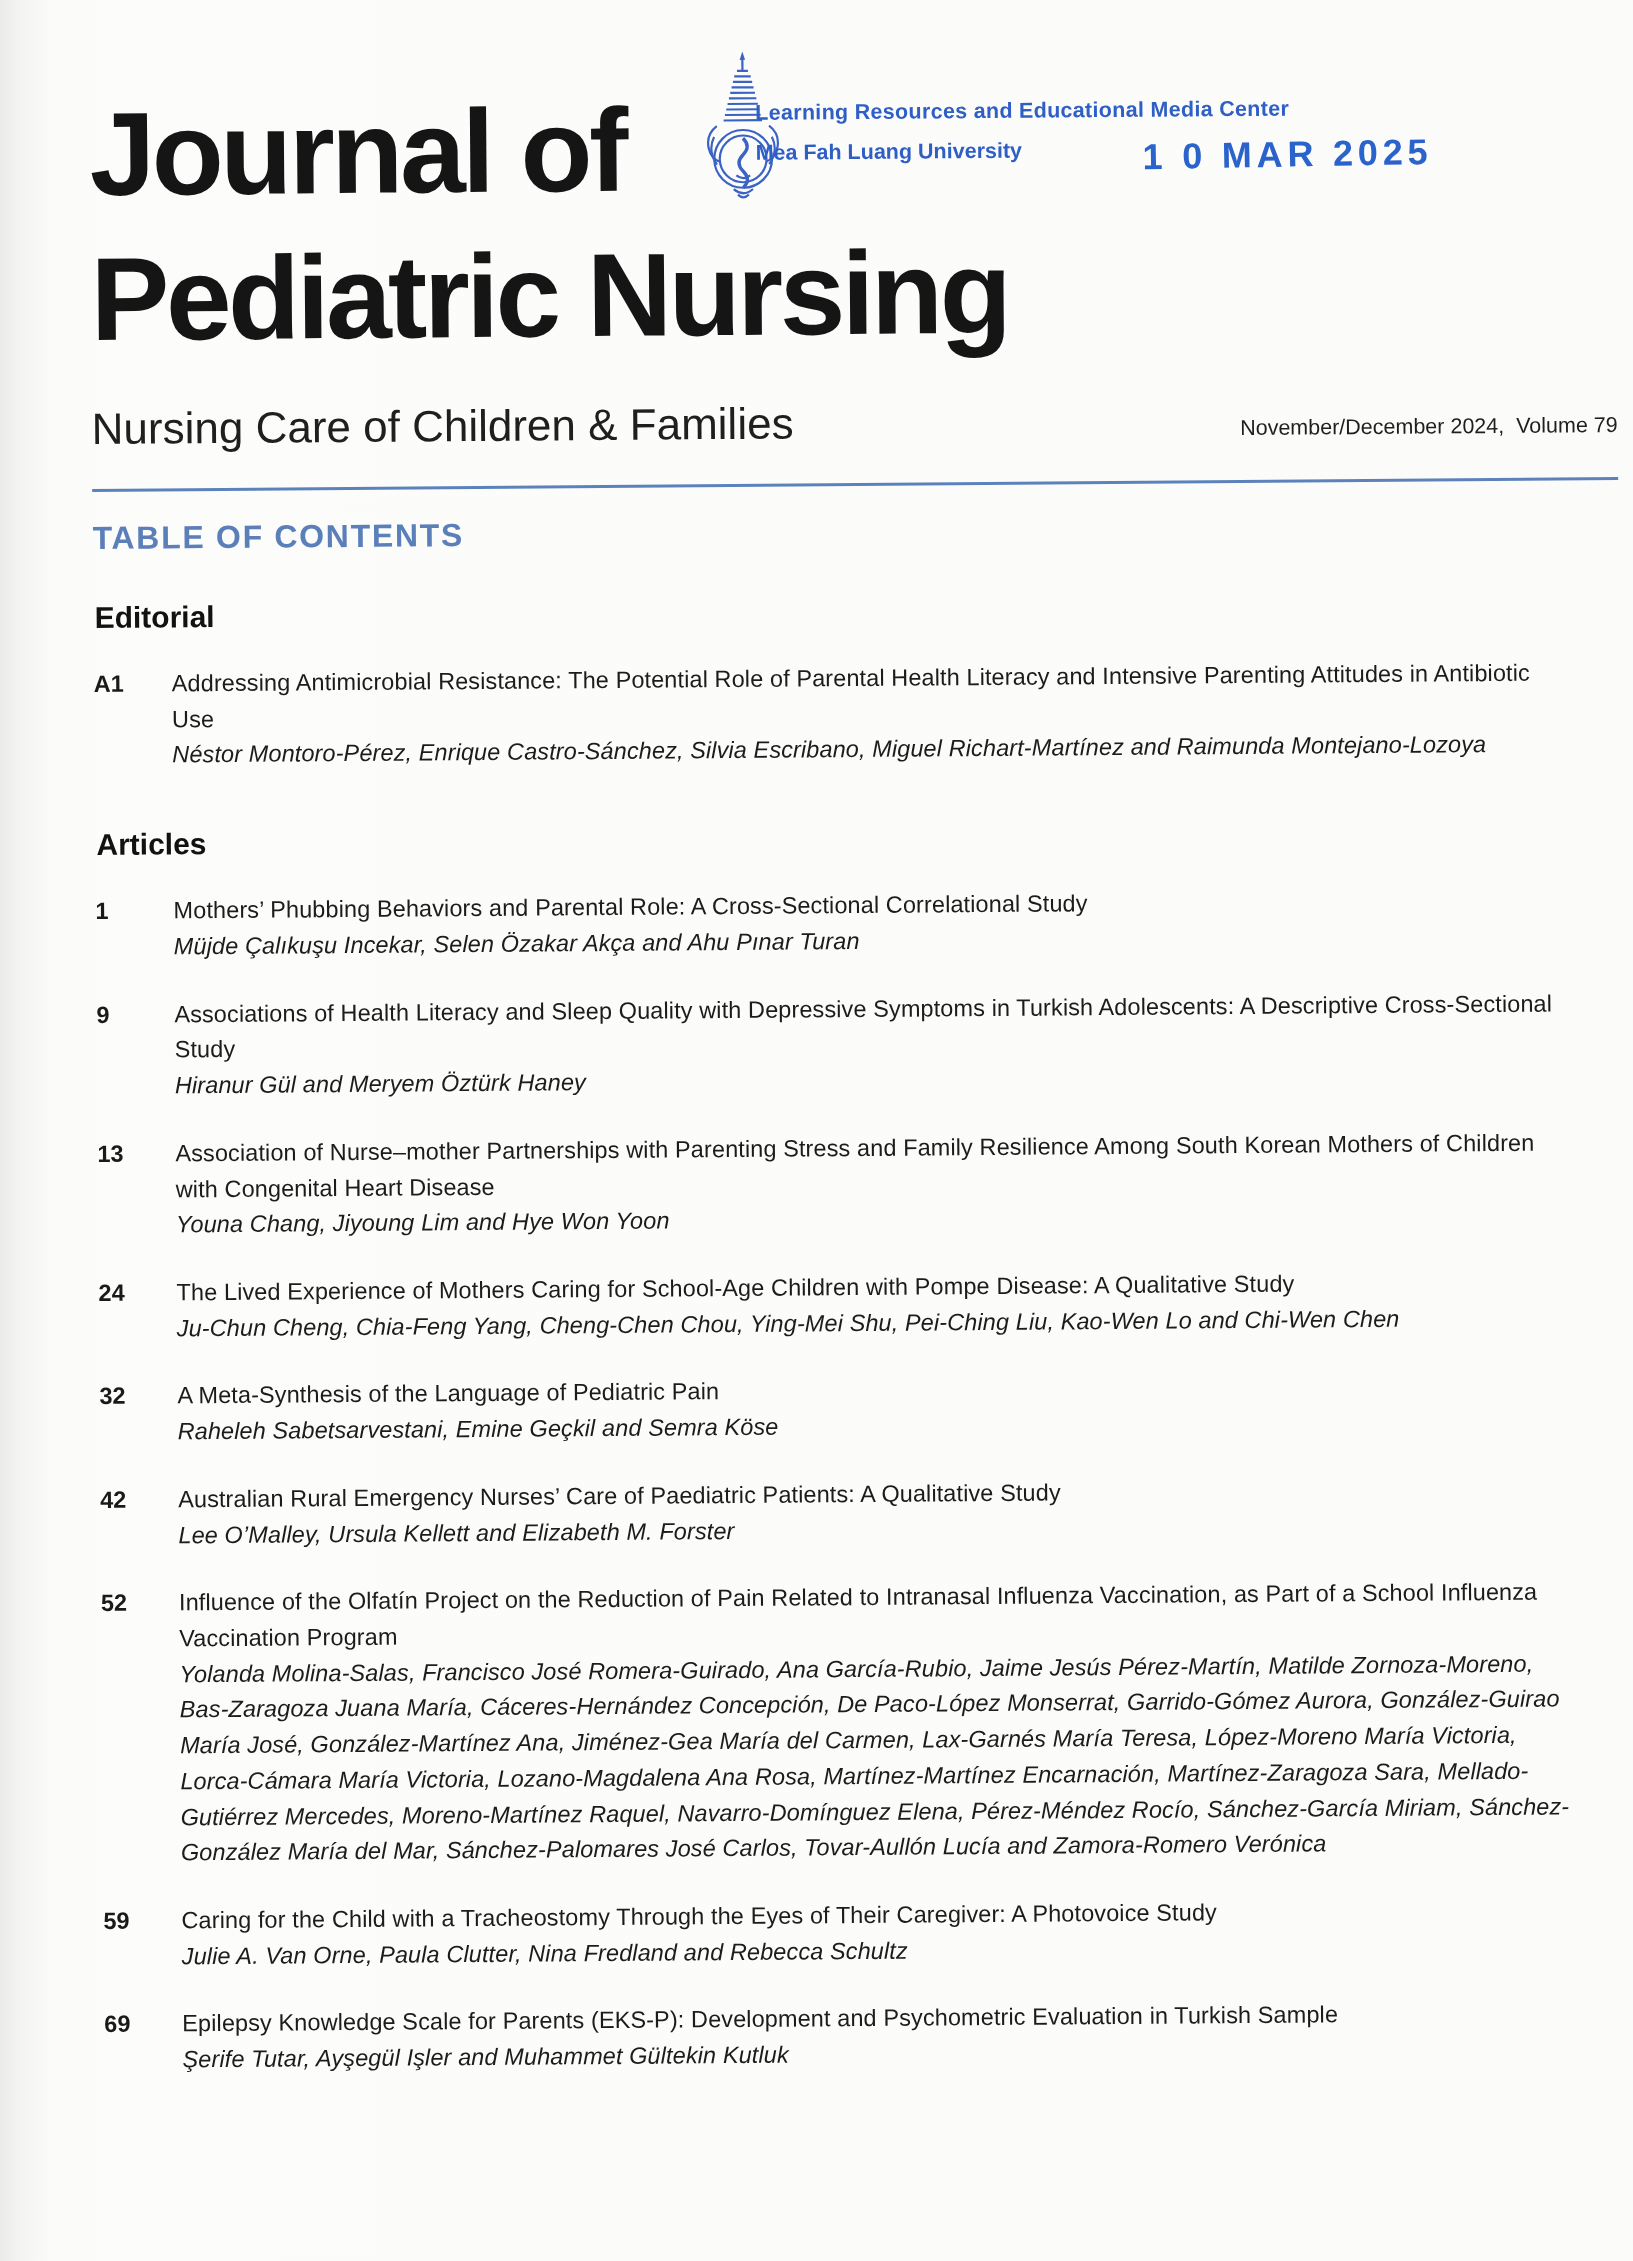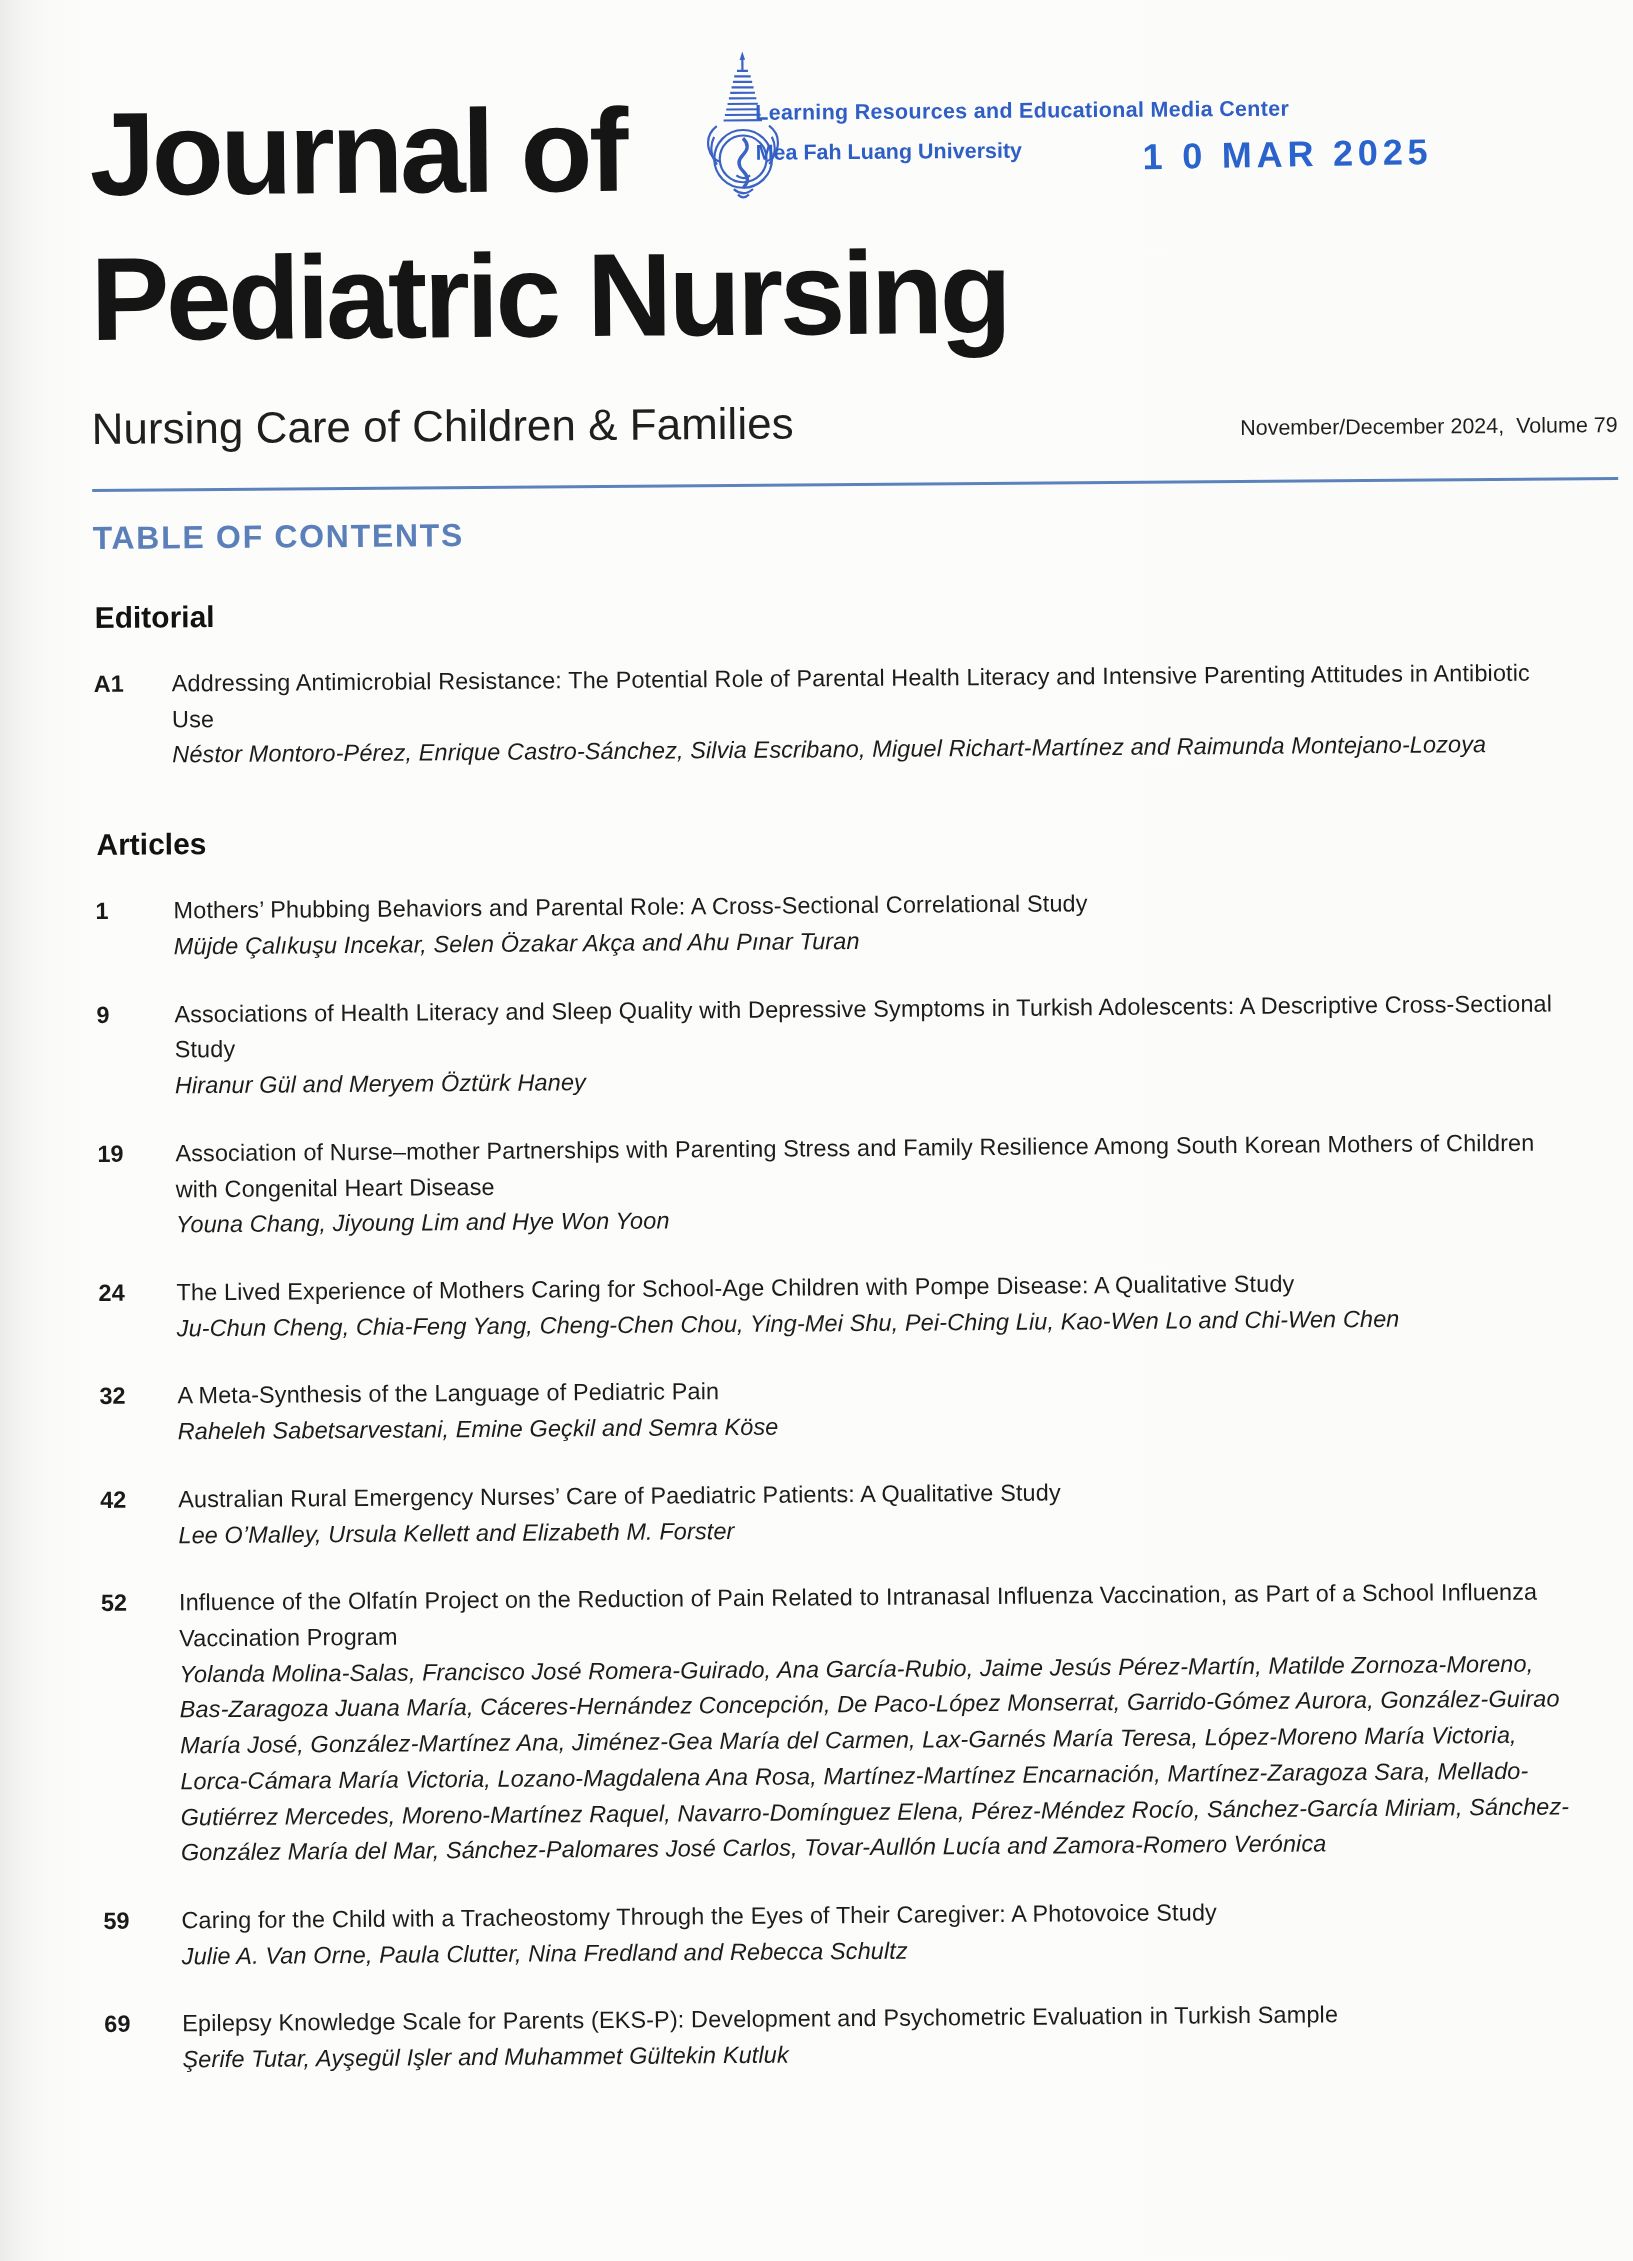--- a/index.html
+++ b/index.html
@@ -142,21 +142,21 @@
 
   <div class="entry">
     <div class="pg">9</div>
     <div class="ebody">
       <div class="etitle">Associations of Health Literacy and Sleep Quality with Depressive Symptoms in Turkish Adolescents: A Descriptive Cross-Sectional Study</div>
       <div class="eauthors">Hiranur Gül and Meryem Öztürk Haney</div>
     </div>
   </div>
 
   <div class="entry">
-    <div class="pg">19</div>
+    <div class="pg">13</div>
     <div class="ebody">
       <div class="etitle">Association of Nurse–mother Partnerships with Parenting Stress and Family Resilience Among South Korean Mothers of Children with Congenital Heart Disease</div>
       <div class="eauthors">Youna Chang, Jiyoung Lim and Hye Won Yoon</div>
     </div>
   </div>
 
   <div class="entry">
     <div class="pg">24</div>
     <div class="ebody">
       <div class="etitle">The Lived Experience of Mothers Caring for School-Age Children with Pompe Disease: A Qualitative Study</div>

